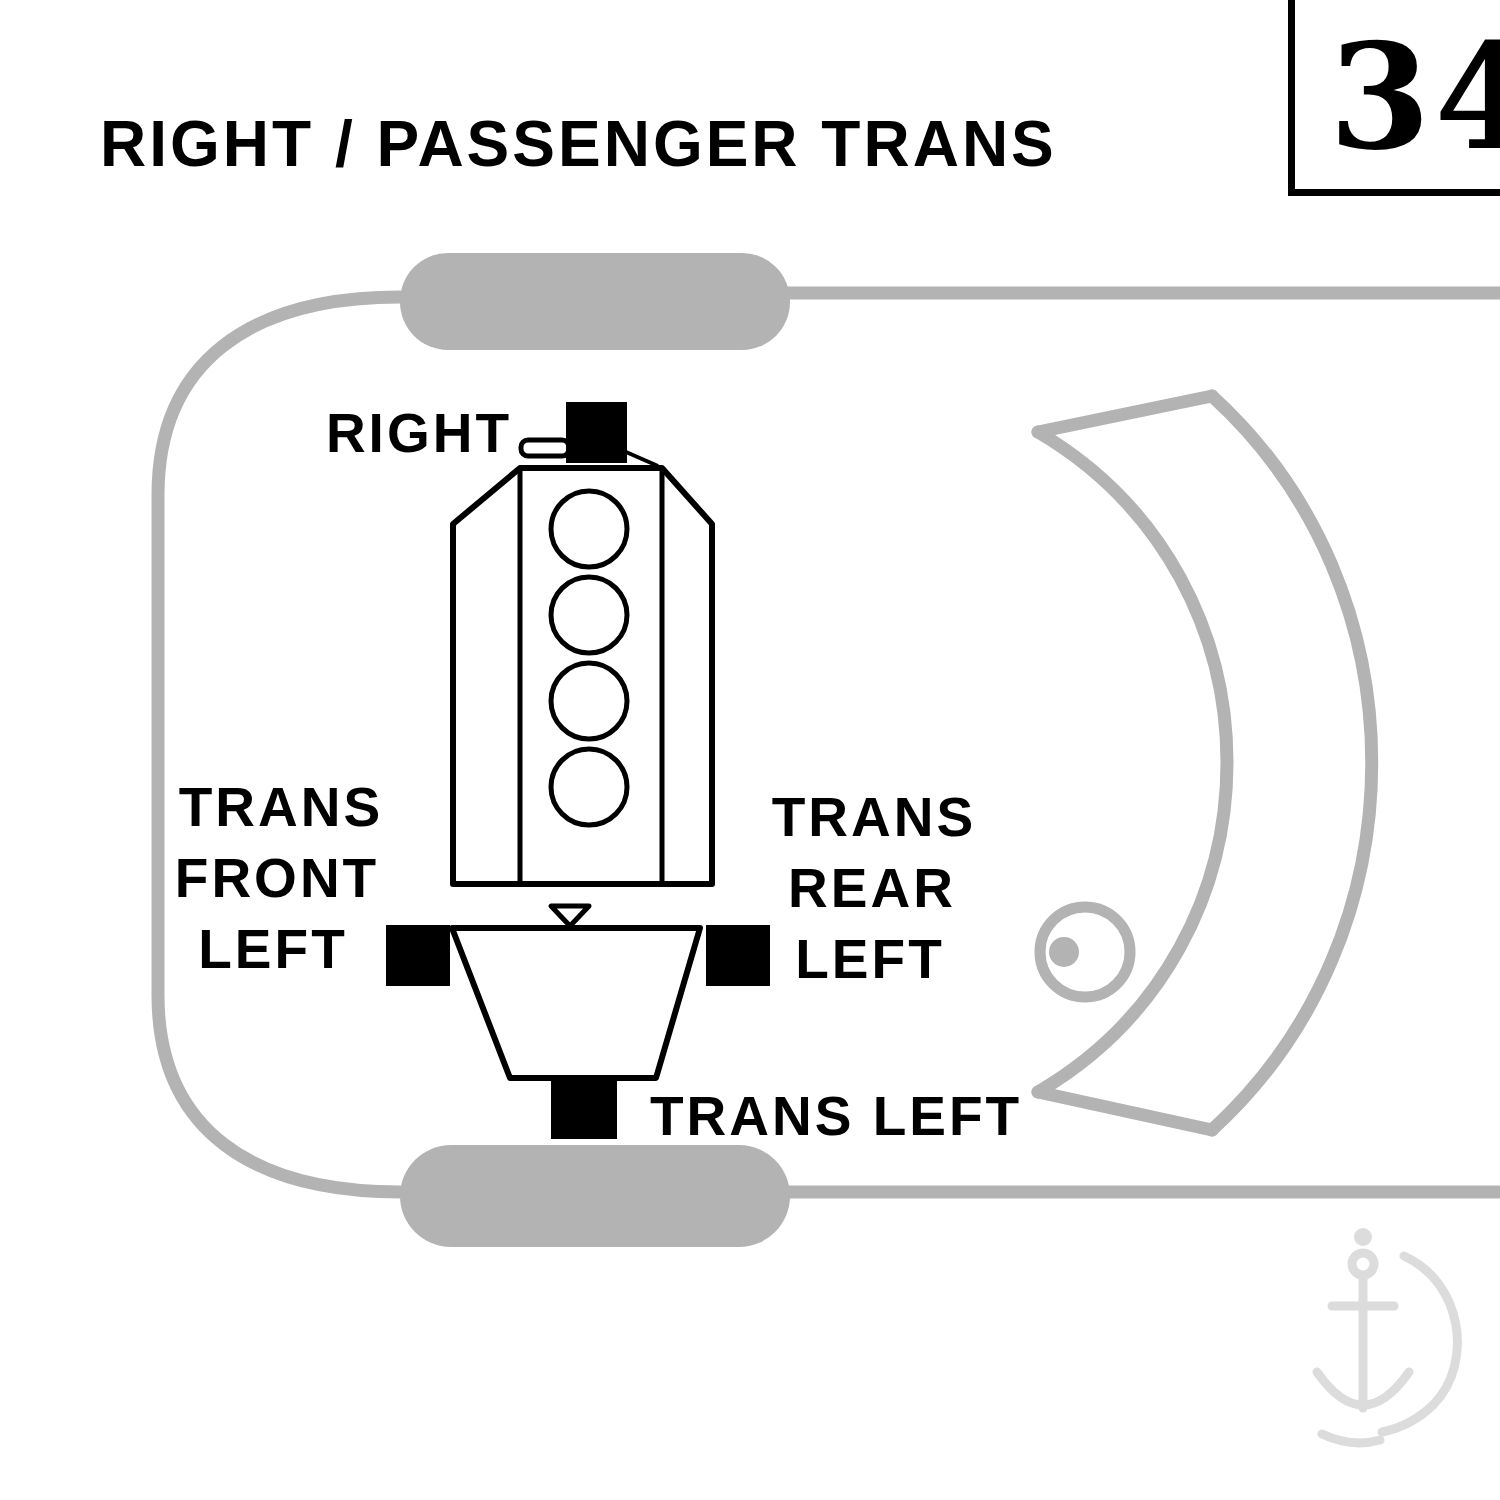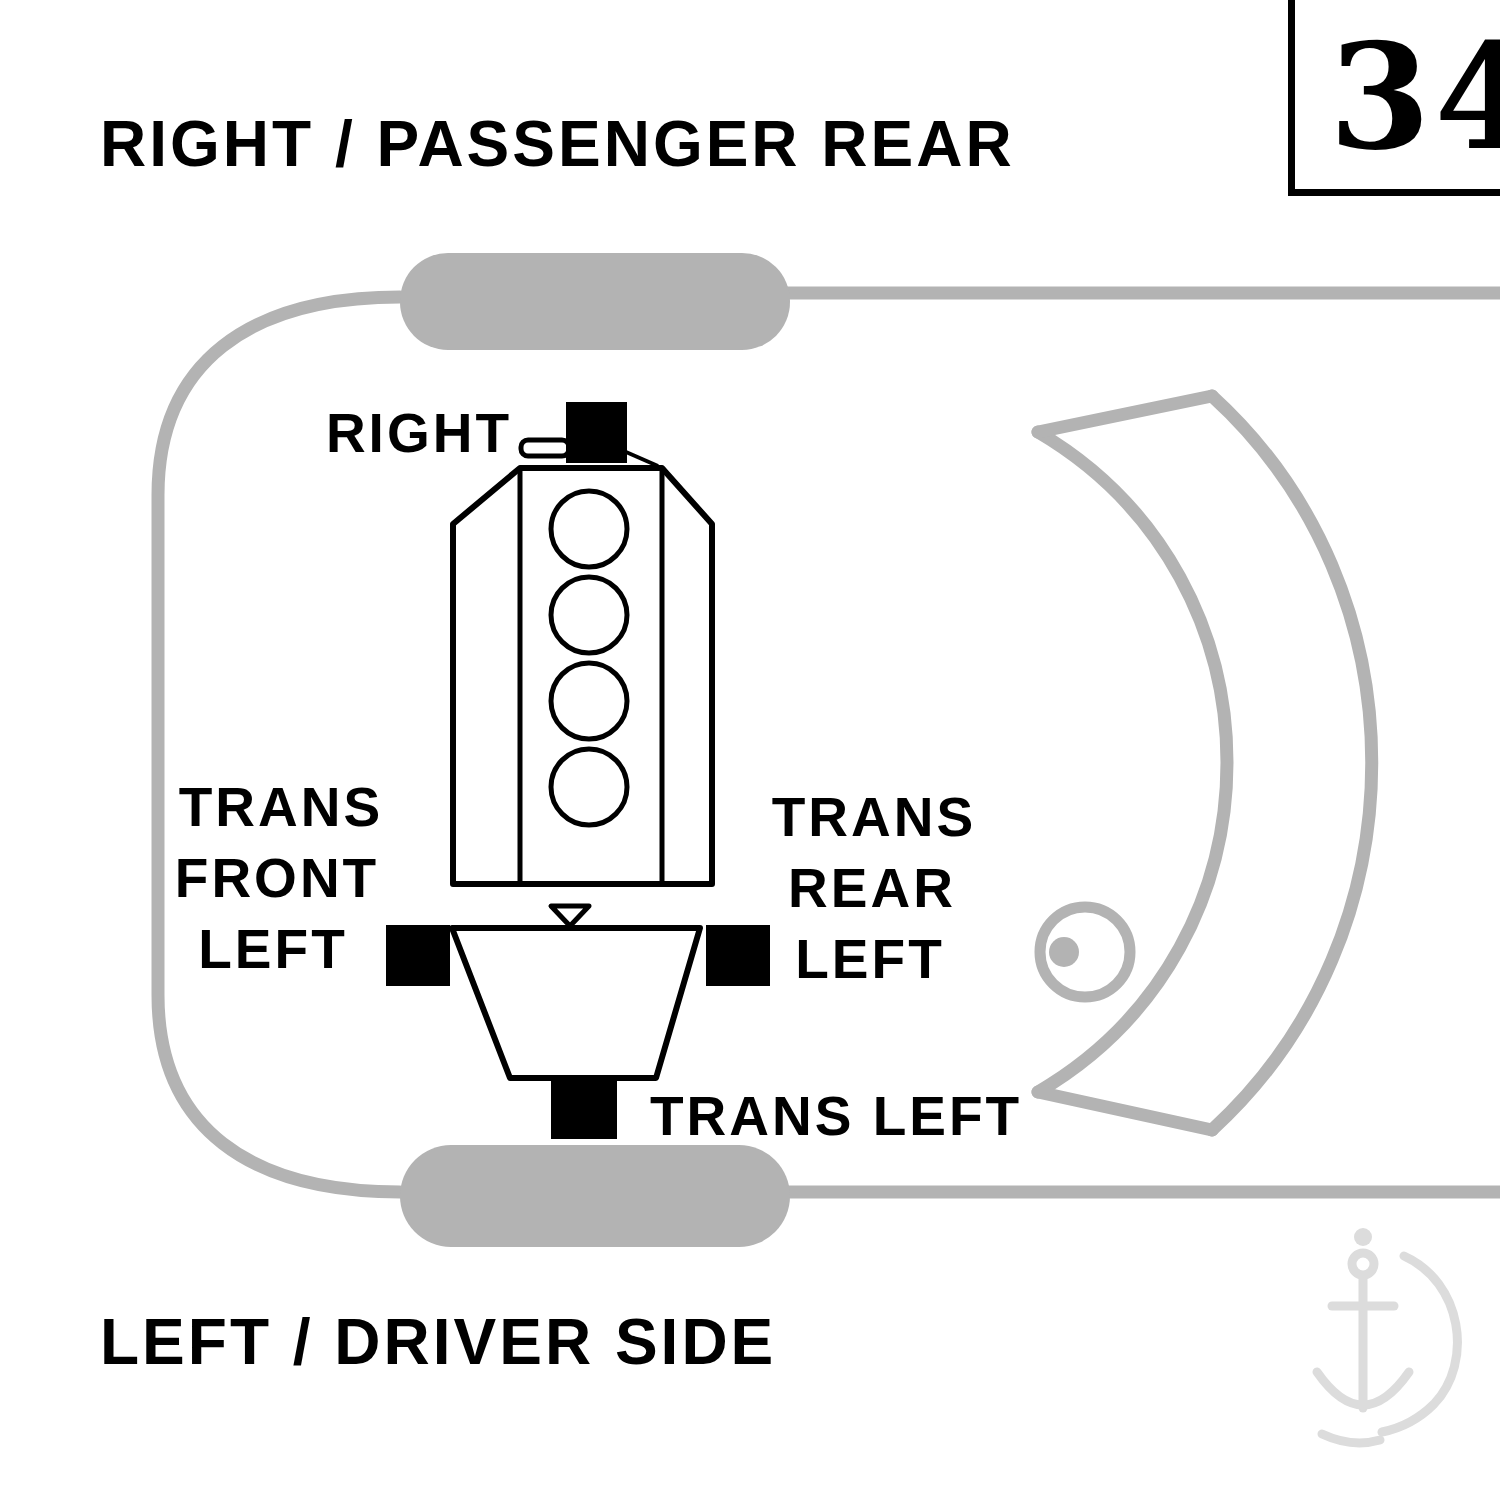--- a/index.html
+++ b/index.html
@@ -102,21 +102,20 @@
       <circle class="wm-fill" cx="1363" cy="1237" r="9"></circle>
       <circle class="wm" cx="1363" cy="1264" r="11"></circle>
       <path class="wm" d="M 1363 1276 L 1363 1408"></path>
       <path class="wm" d="M 1332 1306 L 1394 1306"></path>
       <path class="wm" d="M 1317 1372 Q 1363 1438 1409 1372"></path>
       <path class="wm" d="M 1404 1256 C 1462 1282 1474 1362 1434 1404 C 1420 1418 1402 1428 1382 1432"></path>
       <path class="wm" d="M 1322 1434 Q 1352 1448 1380 1440"></path>
     </g>
   </svg>
 
-  <div class="side-label header-label">RIGHT / PASSENGER REAR</div>
+  <div class="side-label header-label">RIGHT / PASSENGER TRANS</div>
 
   <div class="page-number-box">
     <span class="page-number">34</span>
   </div>
 
-  <div class="side-label footer-label">LEFT / DRIVER SIDE</div>
 
 </div>
 
 </body></html>

